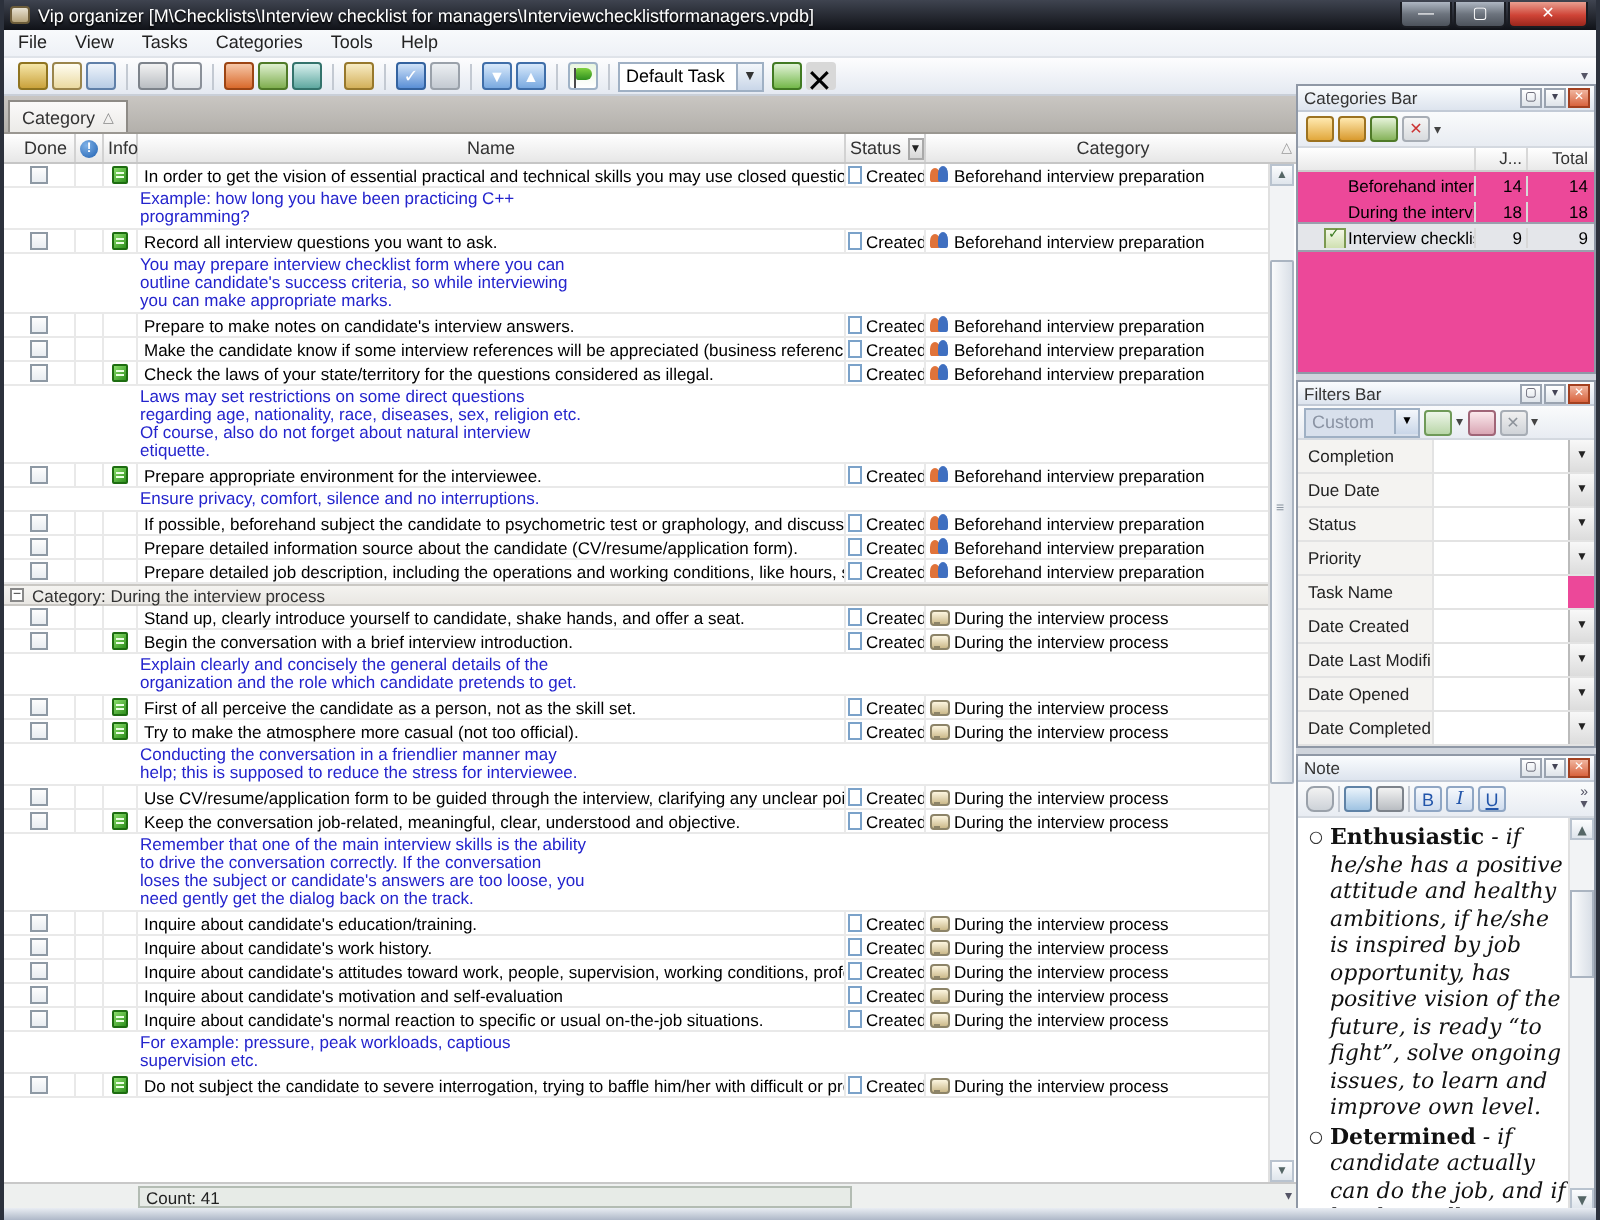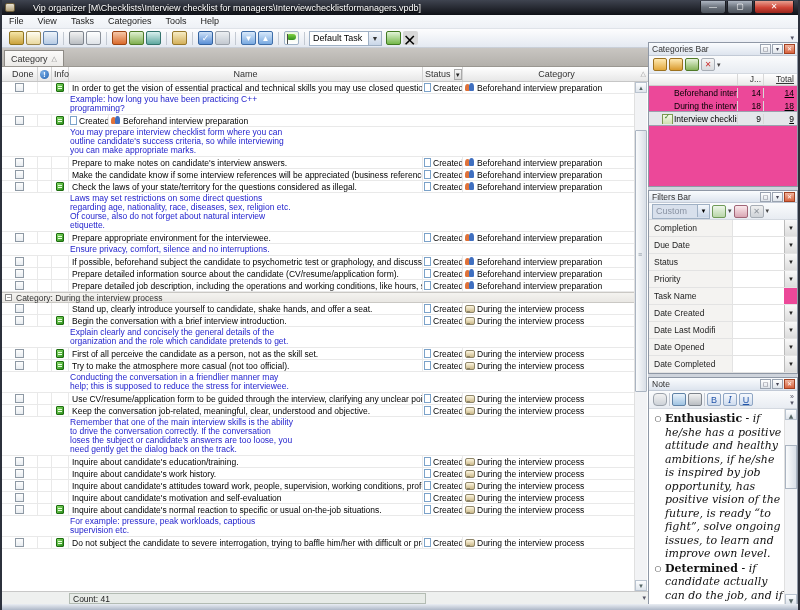--- a/index.html
+++ b/index.html
@@ -1,21 +1,21 @@
 <!DOCTYPE html>
 <html><head>
 <meta charset="utf-8">
 <style>
   html,body{margin:0;padding:0;background:#666;}
   *{box-sizing:border-box;}
   #win{position:relative;width:800px;height:610px;background:#fff;
        font-family:"Liberation Sans",sans-serif;border-left:2px solid #2c313c;border-right:2px solid #2c313c;overflow:hidden;}
   
   .titlebar{position:absolute;top:0;left:0;right:0;height:15px;
-    background:linear-gradient(#3f4450,#23262e 60%,#101218);color:#fff;display:flex;align-items:center;gap:14px;}
+    background:linear-gradient(#3f4450,#23262e 60%,#101218);color:#fff;display:flex;align-items:center;}
   .app-ico{width:10px;height:9px;margin:0 4px 0 3px;background:linear-gradient(#e8e2d2,#b4a27a);border:1px solid #6d5d3a;border-radius:2px;}
   .ttl{font-size:9px;line-height:14px;white-space:nowrap;overflow:hidden;text-shadow:0 1px 1px #000;}
   .winbtns{margin-left:auto;display:flex;}
   .wbtn{width:26px;height:13px;border:1px solid #1a1c22;border-top:none;border-radius:0 0 3px 3px;
     background:linear-gradient(#aeb6c2,#6d747e 50%,#4c525b);color:#fff;font-size:8px;line-height:11px;text-align:center;margin-left:1px;}
   .wbtn.close{width:40px;background:linear-gradient(#e99f90,#cf4437 55%,#99261c);margin-right:4px;}
   
   .menubar{position:absolute;top:15px;left:0;right:0;height:14px;background:linear-gradient(#f8fafc,#eef1f6);
     display:flex;align-items:center;font-size:9px;color:#222;border-bottom:1px solid #dfe3e9;}
   .mitem{padding:0 7px;line-height:13px;}
@@ -119,30 +119,30 @@
   .ic-img{background:linear-gradient(#eaf3fb,#9fc3e2);border:1px solid #5f82a6;}
   .ic-print2{background:linear-gradient(#f2f2f2,#b9bdc2);border:1px solid #7d838b;}
   .ic-b,.ic-i,.ic-u{background:linear-gradient(#f6f9fd,#cfdcee);border:1px solid #8fa6c4;color:#2255aa;font-size:9px;line-height:12px;text-align:center;}
   .ic-i{font-style:italic;font-family:"DejaVu Serif",serif;}
   .ic-u{text-decoration:underline;}
   .pt-oflow{margin-left:auto;margin-right:3px;font-size:7px;color:#556;display:flex;flex-direction:column;line-height:6px;align-items:center;}
   
   .cgrid-head{height:12px;display:flex;font-size:8.5px;color:#333;background:linear-gradient(#fff,#e9e9e9);border-bottom:1px solid #ccc;}
   .cg-name{flex:1;}
   .cg-j{width:26px;text-align:right;border-left:1px solid #d8d8d8;padding-right:2px;}
-  .cg-total{width:34px;text-align:right;border-left:1px solid #d8d8d8;padding-right:3px;text-decoration:underline;}
+  .cg-total{width:34px;text-align:right;border-left:1px solid #d8d8d8;padding-right:3px;}
   .crow{display:flex;align-items:center;height:13px;font-size:8.5px;color:#000;}
   .crow .cg-name{display:flex;align-items:center;padding-left:13px;white-space:nowrap;overflow:hidden;}
   .crow.sel{background:#e4e6ea;outline:1px solid #9aa0ad;}
   .cic2{width:10px;height:9px;position:relative;margin-right:2px;flex:none;}
   .cic2.chk:before{content:"";position:absolute;left:0;top:0;width:9px;height:9px;background:linear-gradient(#f4f8e8,#cfe0b0);border:1px solid #7b9950;}
   .cic2.chk:after{content:"✓";position:absolute;left:2px;top:-1px;font-size:7px;color:#3a7a1f;}
   
   .frow{display:flex;align-items:stretch;height:17px;border-bottom:1px solid #e3e3e3;font-size:8.5px;}
-  .flabel{width:84px;background:#f4f3f1;color:#222;display:flex;align-items:center;padding-left:5px;border-right:1px solid #e3e3e3;white-space:nowrap;overflow:hidden;}
+  .flabel{width:68px;background:#f4f3f1;color:#222;display:flex;align-items:center;padding-left:5px;border-right:1px solid #e3e3e3;white-space:nowrap;overflow:hidden;}
   .fval{flex:1;background:#fff;}
   .fdd{width:13px;background:linear-gradient(#f8f8f8,#dcdcdc);border-left:1px solid #bbb;font-size:6px;text-align:center;line-height:16px;color:#222;}
   .fcombo{display:flex;align-items:center;height:15px;border:1px solid #9fb0c4;background:#d8e0ec;margin-right:1px;}
   .fcombo .cval{font-size:9px;color:#8a93a3;padding:0 3px;width:44px;}
   .fcombo .cbtn{width:12px;height:12px;background:linear-gradient(#f4f7fb,#c9d6e8);border-left:1px solid #9fb0c4;font-size:6px;text-align:center;line-height:12px;}
   
   .ncontent{flex:1;position:relative;overflow:hidden;background:#fff;font-family:"DejaVu Serif",serif;}
   .nscroll{position:absolute;top:0;right:0;width:13px;bottom:0;background:#f2f3f5;border-left:1px solid #e0e0e0;}
   .nthumb{position:absolute;left:0;right:0;top:36px;height:44px;background:linear-gradient(90deg,#fafbfc,#d9dfe7);border:1px solid #aab4c1;}
   .nitems{position:absolute;left:2px;right:14px;top:3px;}
@@ -266,20 +266,21 @@
         <div class="nrow">Example: how long you have been practicing C++
 programming?</div>
         <div class="trow">
       <div class="td c-done">
             <span class="cb"></span>
           </div>
       <div class="td c-excl"></div>
       <div class="td c-info">
             <span class="note-ico"></span>
           </div>
+      <div class="td c-name">Record all interview questions you want to ask.</div>
       <div class="td c-status">
             <span class="page-ico"></span>
             <span class="stxt">Created</span>
           </div>
       <div class="td c-cat">
             <span class="cic ppl"></span>
             <span class="ctxt">Beforehand interview preparation</span>
           </div>
     </div>
         <div class="nrow">You may prepare interview checklist form where you can

